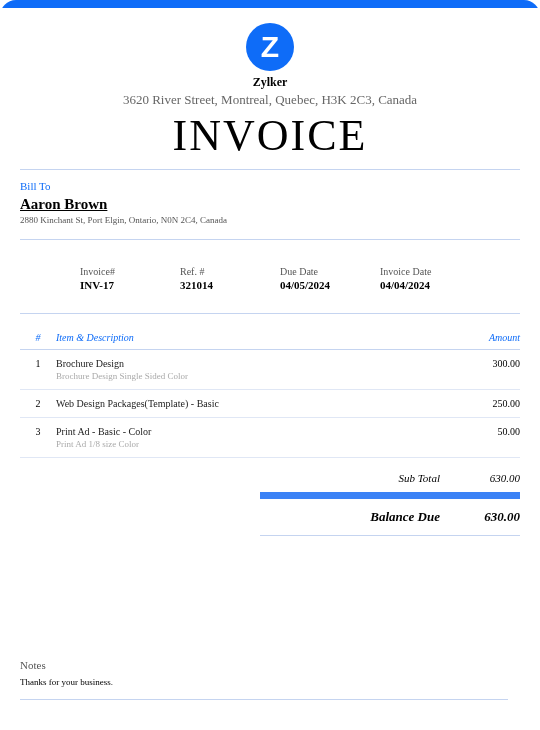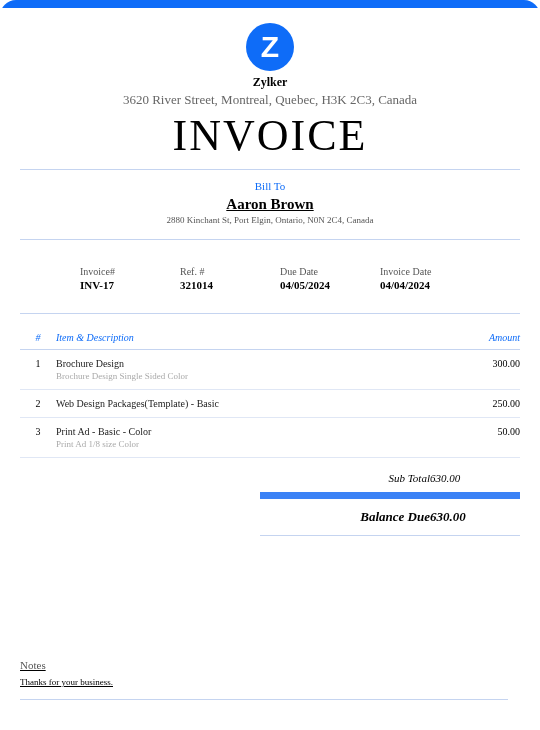--- a/index.html
+++ b/index.html
@@ -54,21 +54,20 @@
       color: #000;
       margin-top: 2px;
       font-family: 'Times New Roman', serif;
     }
     .divider {
       border: none;
       border-top: 1px solid #c5d4f0;
       margin: 8px 0;
     }
     .bill-to-section {
-      text-align: center;
       margin-top: 10px;
     }
     .bill-to-label {
       color: #0e6cf8;
       font-size: 11px;
     }
     .bill-to-name {
       font-weight: bold;
       font-size: 15px;
       margin-top: 4px;
@@ -123,37 +122,36 @@
       margin-top: 6px;
       font-style: italic;
     }
     .total-row {
       display: flex;
       justify-content: flex-end;
       padding: 8px 0;
       font-size: 11px;
     }
     .total-label { width: 110px; text-align: right; }
-    .total-value { width: 90px; text-align: left; }
+    .total-value { width: 80px; text-align: right; }
     .balance-row {
       display: flex;
       justify-content: flex-end;
       padding: 10px 0;
       font-size: 13px;
       font-weight: bold;
       border-top: 7px solid #3b82f6;
       border-bottom: 1px solid #c5d4f0;
       margin-left: 240px;
     }
     .notes-section {
       position: absolute;
       bottom: 30px;
       left: 20px;
       right: 32px;
-      text-decoration: underline;
     }
     .notes-label {
       font-size: 11px;
       color: #555;
     }
     .notes-text {
       font-size: 9px;
       margin-top: 6px;
     }
     .notes-divider {

